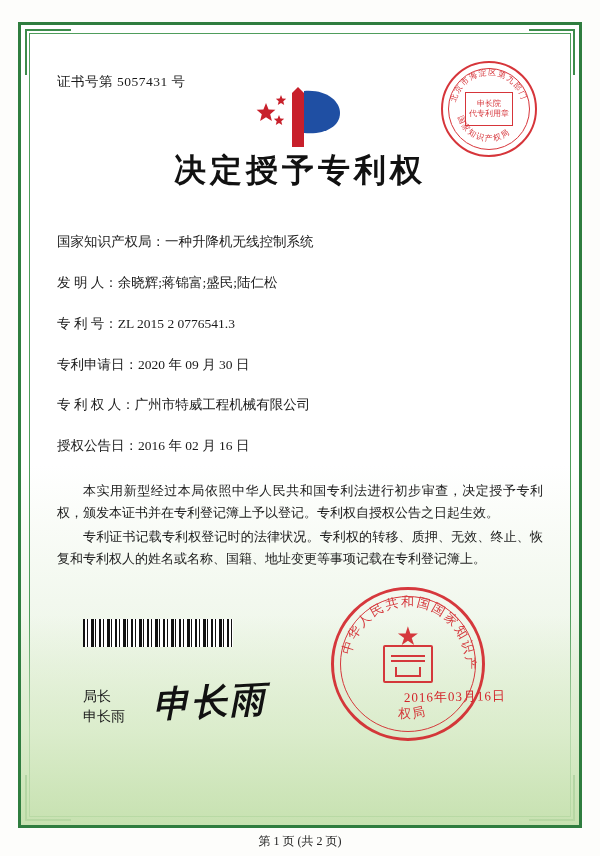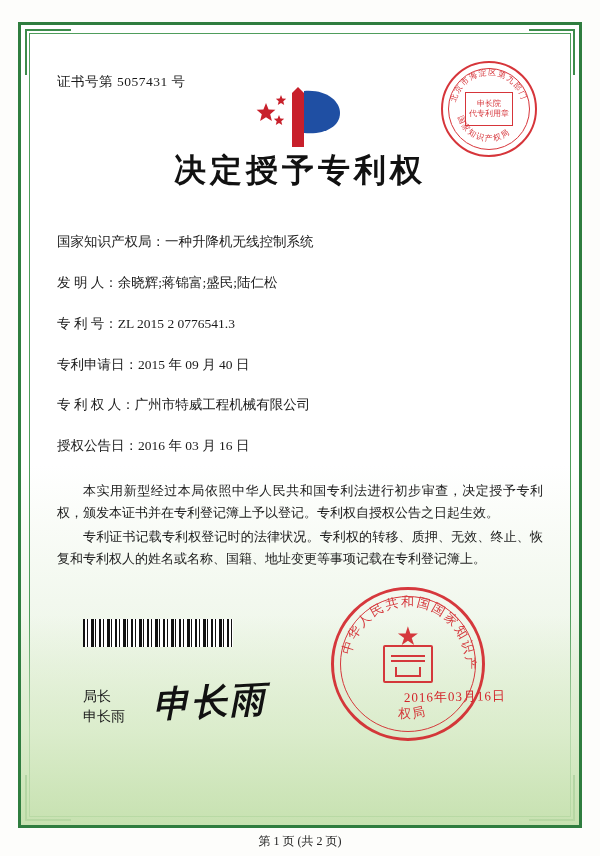--- a/index.html
+++ b/index.html
@@ -330,27 +330,27 @@
         <div class="field">
           <span class="lbl">国家知识产权局：</span><span class="val">一种升降机无线控制系统</span>
         </div>
         <div class="field">
           <span class="lbl">发 明 人：</span><span class="val">余晓辉;蒋锦富;盛民;陆仁松</span>
         </div>
         <div class="field">
           <span class="lbl">专 利 号：</span><span class="val">ZL 2015 2 0776541.3</span>
         </div>
         <div class="field">
-          <span class="lbl">专利申请日：</span><span class="val">2015 年 09 月 40 日</span>
+          <span class="lbl">专利申请日：</span><span class="val">2020 年 09 月 30 日</span>
         </div>
         <div class="field">
           <span class="lbl">专 利 权 人：</span><span class="val">广州市特威工程机械有限公司</span>
         </div>
         <div class="field">
-          <span class="lbl">授权公告日：</span><span class="val">2016 年 03 月 16 日</span>
+          <span class="lbl">授权公告日：</span><span class="val">2016 年 02 月 16 日</span>
         </div>
       </div>
 
       <div class="paragraphs">
         <p>本实用新型经过本局依照中华人民共和国专利法进行初步审查，决定授予专利权，颁发本证书并在专利登记簿上予以登记。专利权自授权公告之日起生效。</p>
         <p>专利证书记载专利权登记时的法律状况。专利权的转移、质押、无效、终止、恢复和专利权人的姓名或名称、国籍、地址变更等事项记载在专利登记簿上。</p>
       </div>
 
       <div class="barcode"></div>
 

